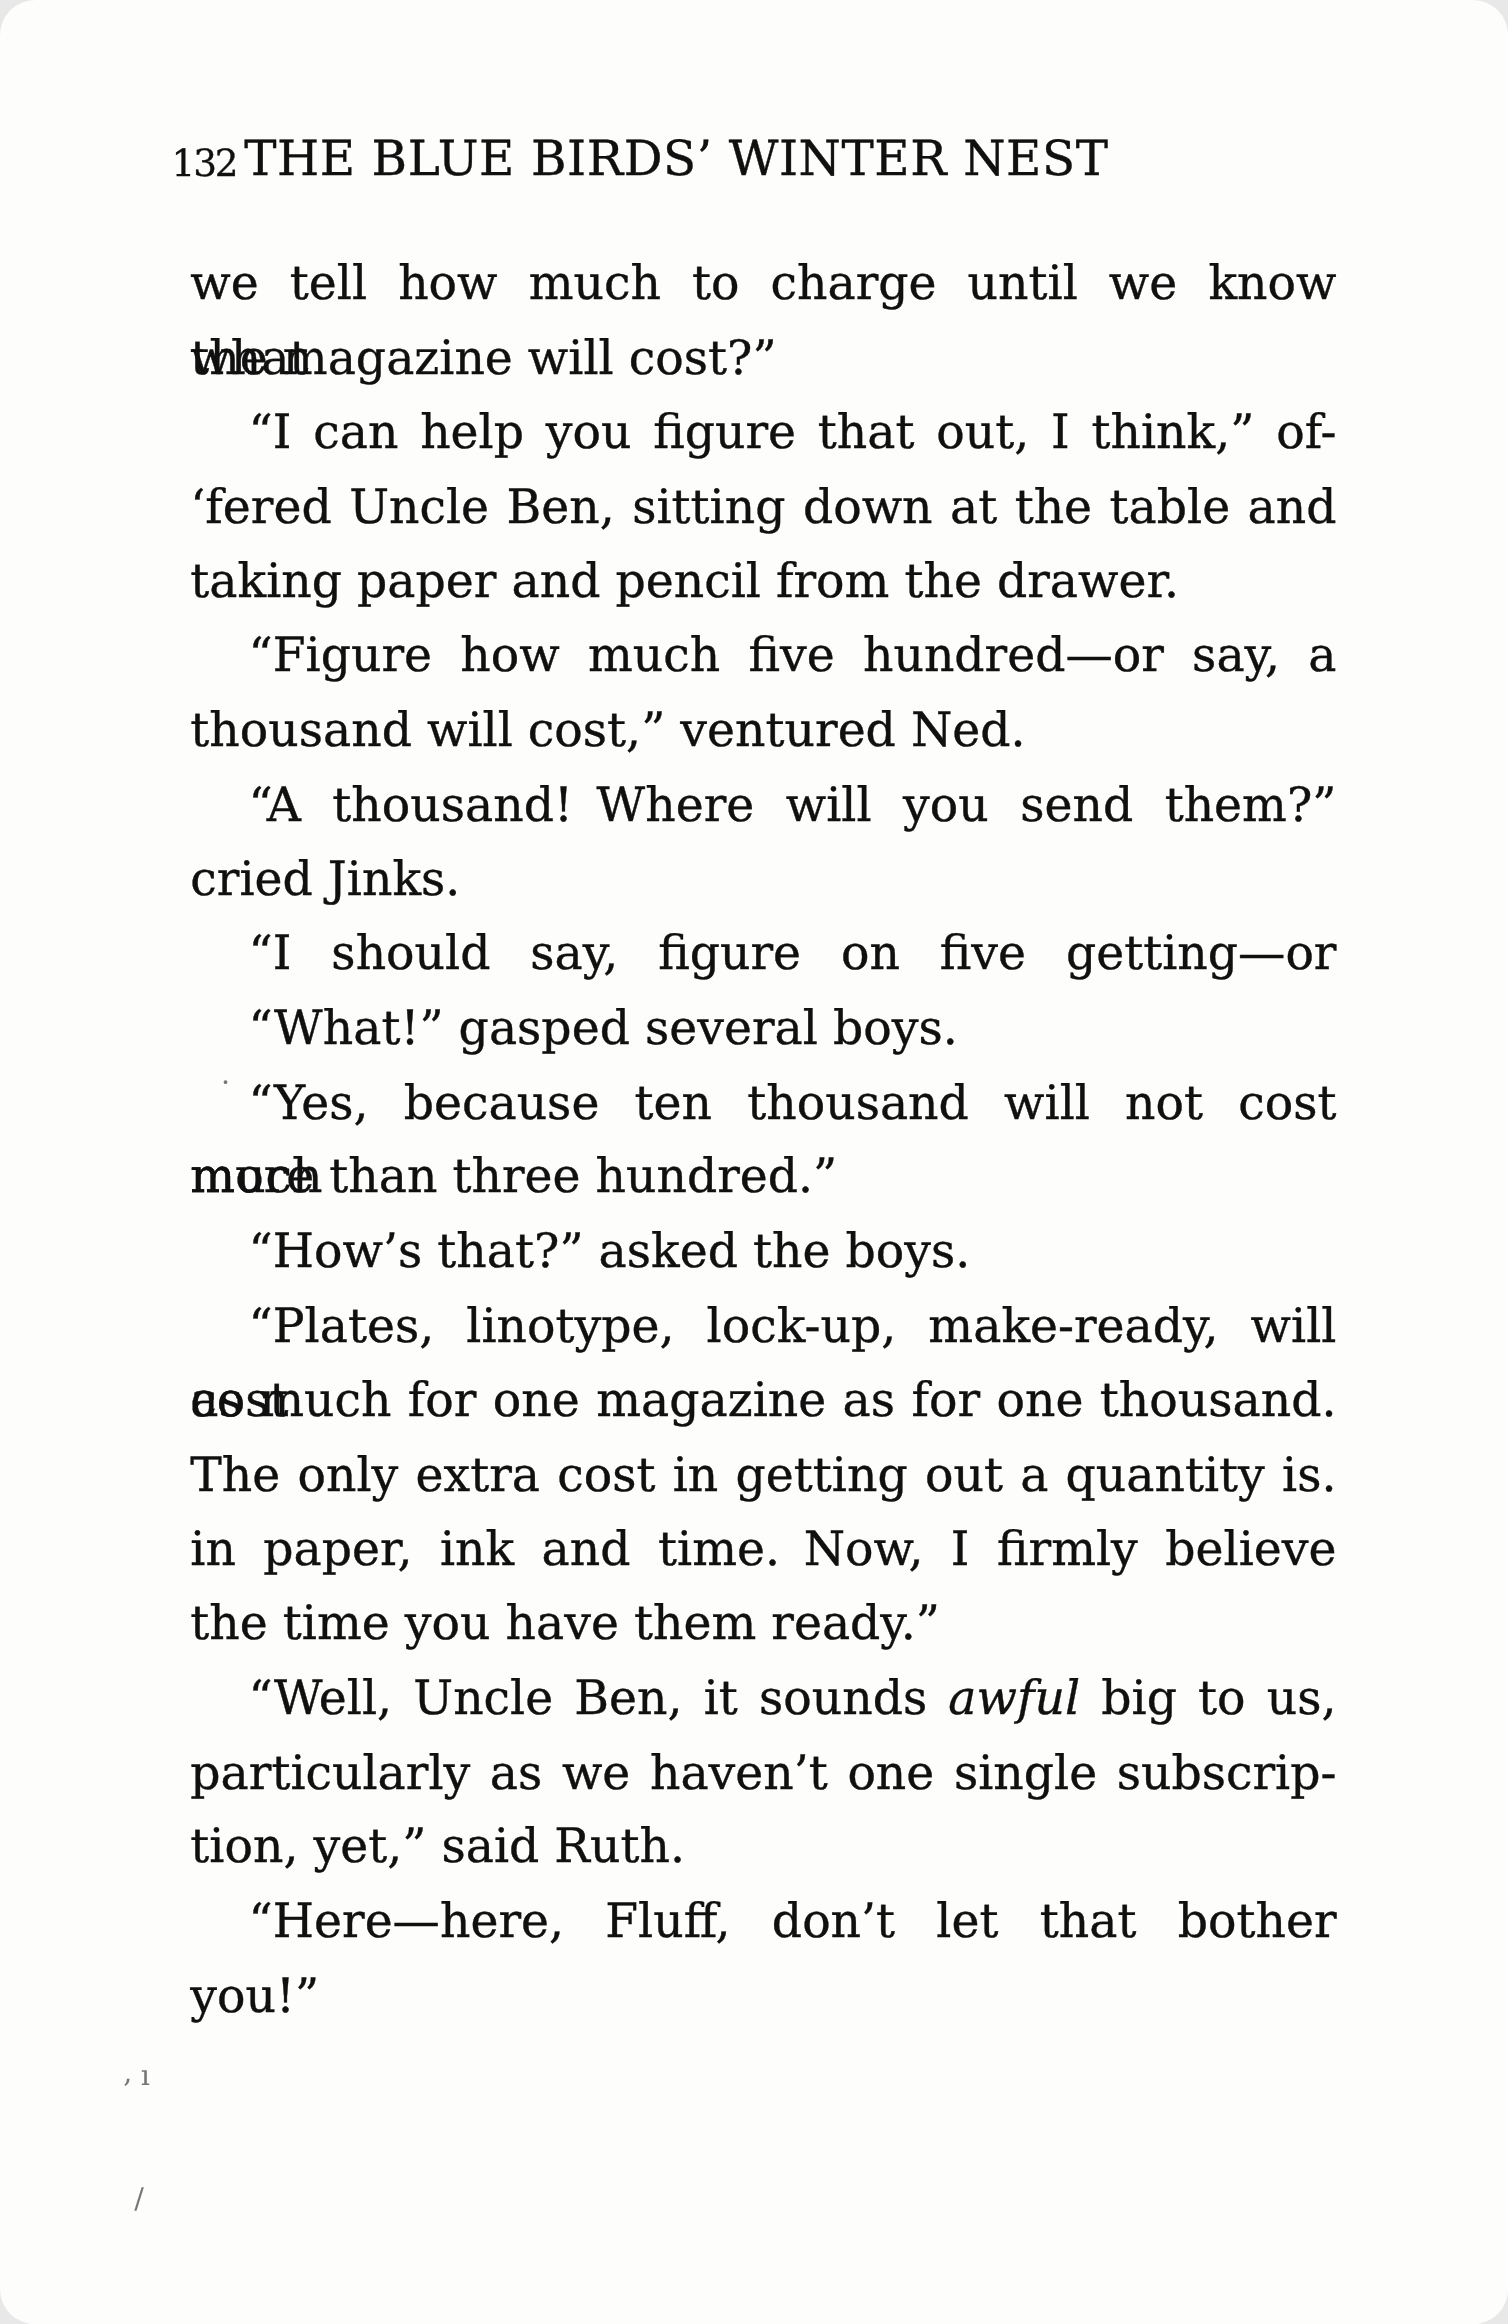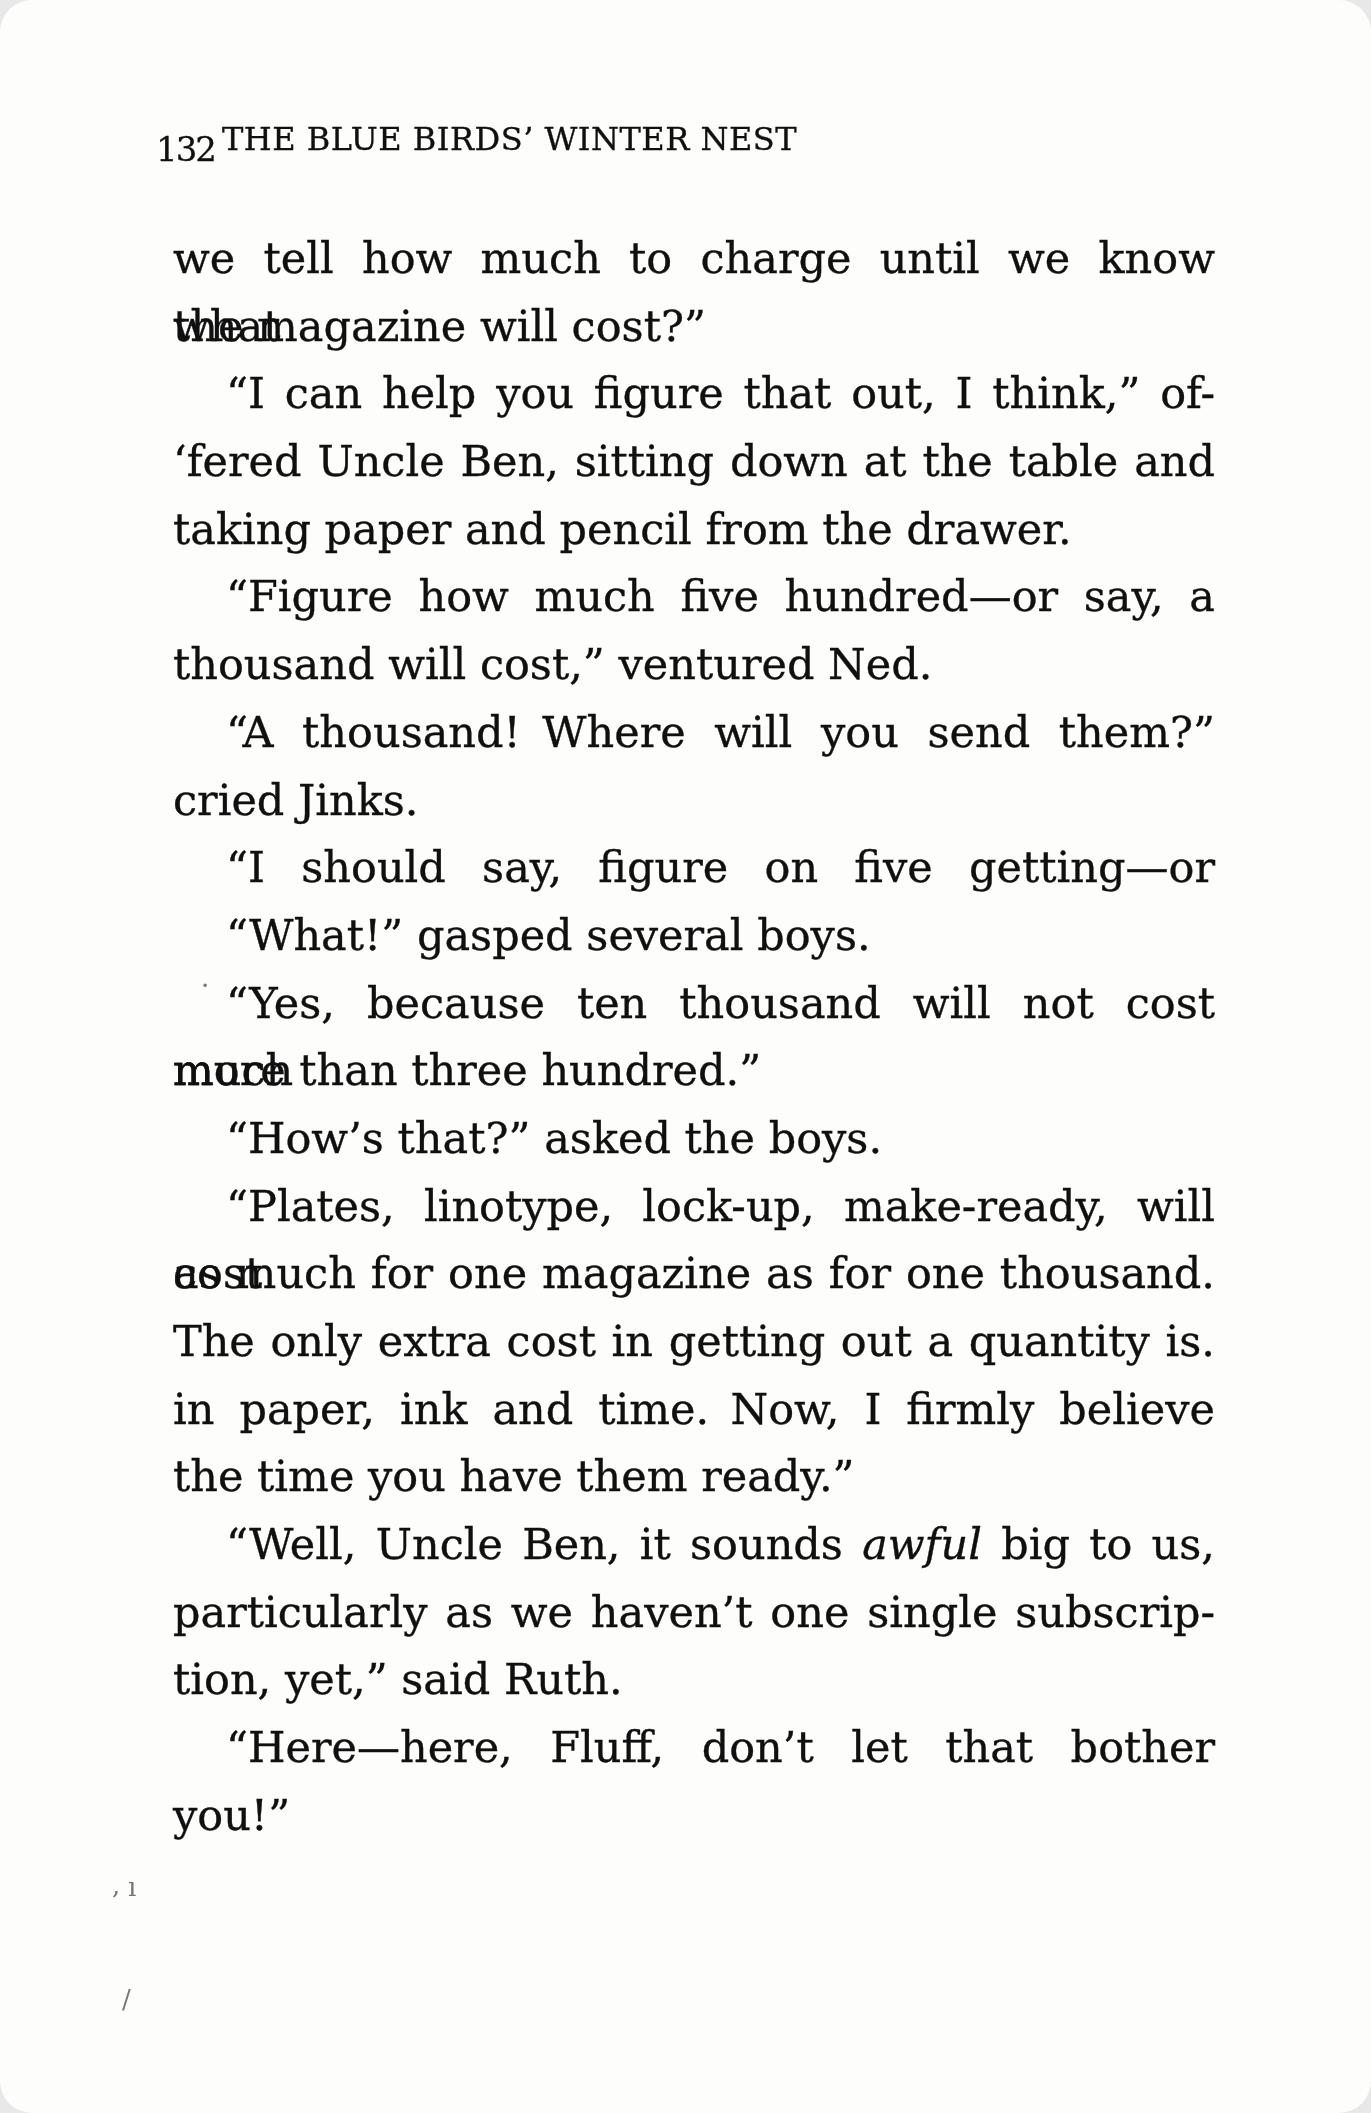--- a/index.html
+++ b/index.html
@@ -25,21 +25,21 @@
     left: 156px;
     font-size: 34px;
     letter-spacing: -2px;
     line-height: 1;
     -webkit-text-stroke: 0.3px currentColor;
   }
   .running-title {
     position: absolute;
     top: 123px;
     left: 222px;
-    font-size: 32px;
+    font-size: 44px;
     letter-spacing: 0.5px;
     line-height: 1;
     white-space: nowrap;
     -webkit-text-stroke: 0.35px currentColor;
   }
   
   .body-text {
     position: absolute;
     top: 225px;
     left: 173px;

